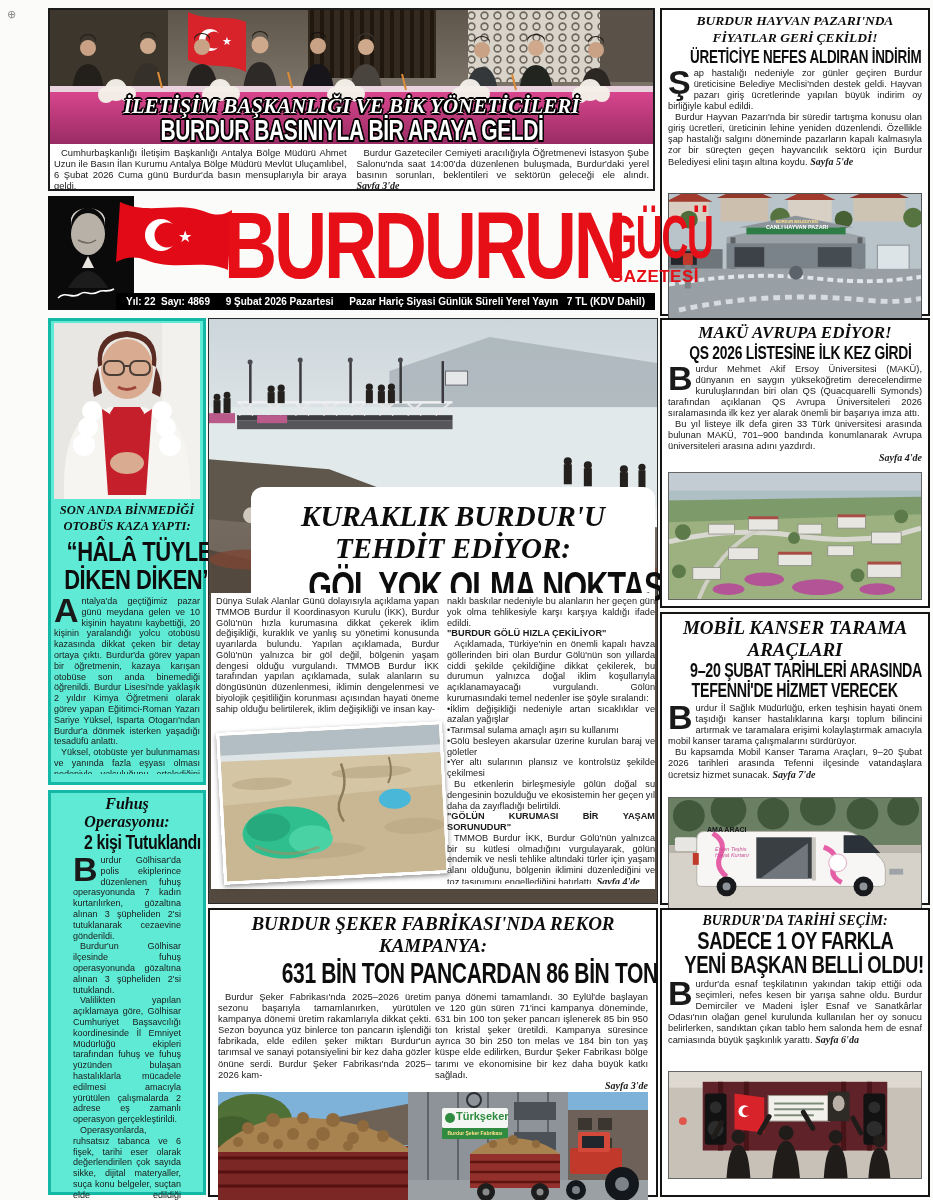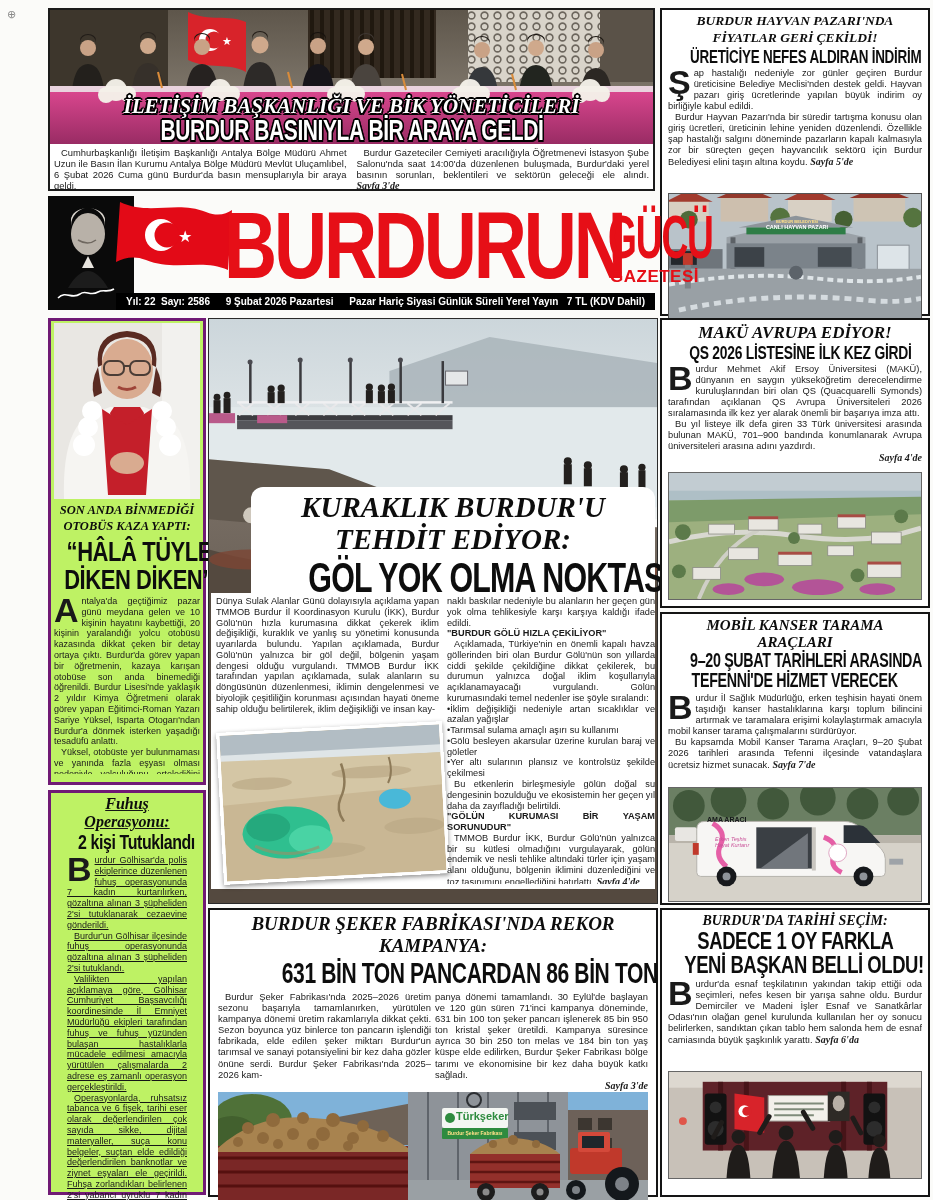--- a/index.html
+++ b/index.html
@@ -1,21 +1,21 @@
 <!DOCTYPE html>
 <html><head>
 <meta charset="utf-8">
 <style>
   * { margin:0; padding:0; box-sizing:border-box; }
   html,body { width:933px; height:1200px; }
   body { background:#fbfbf9; font-family:"Liberation Sans",sans-serif; position:relative; color:#161616; overflow:hidden; }
   .abs { position:absolute; }
   .photo { position:relative; overflow:hidden; }
   .photo svg { position:absolute; inset:0; width:100%; height:100%; }
-  .box { border:3px solid #701a75; background:#bef264; }
+  .box { border:3px solid #14b8a6; background:#5eead4; }
   .thinbox { border:2px solid #141414; background:#fff; }
   .kick { font-family:"Liberation Serif",serif; font-style:italic; font-weight:bold; text-align:center; color:#0d0d0d; }
   .hl { font-weight:bold; text-align:center; color:#0d0d0d; }
   .cond { display:inline-block; transform:scale(0.84,1.15); transform-origin:center; letter-spacing:-0.5px; white-space:nowrap; }
   .body-txt { font-size:9.3px; line-height:1.18; text-align:justify; color:#1a1a1a; }
   .body-txt p { text-indent:7px; }
   .body-txt p.first { text-indent:0; }
   .dropcap { float:left; font-size:34px; line-height:27px; font-weight:bold; padding:1px 3px 0 0; text-indent:0; }
   .pref { font-family:"Liberation Serif",serif; font-style:italic; font-weight:bold; font-size:10px; white-space:nowrap; }
   .outline { color:#fff; text-shadow:-1.5px -1.5px 0 #000,1.5px -1.5px 0 #000,-1.5px 1.5px 0 #000,1.5px 1.5px 0 #000,0 -1.8px 0 #000,0 1.8px 0 #000,-1.8px 0 0 #000,1.8px 0 0 #000; }
@@ -212,21 +212,21 @@
       <path d="M14,4 C44,18 70,2 100,14 C112,19 120,16 126,12 L122,72 C96,60 70,74 40,62 C28,57 18,60 10,64 Z" fill="#e30a17"></path>
       <circle cx="55" cy="37" r="16" fill="#fff"></circle>
         <circle cx="61" cy="37" r="12.5" fill="#e30a17"></circle>
       <text x="72" y="44" font-size="16" fill="#fff">★</text>
     </svg>
   </div>
   <div class="abs mast-title" style="left:176px;top:2px;font-size:92px;transform:scale(0.8,1.02);transform-origin:left top;letter-spacing:-4px;">BURDURUN</div>
   <div class="abs mast-title" style="left:560px;top:10px;font-size:62px;transform:scale(0.6,1);transform-origin:left top;letter-spacing:-2px;">GÜCÜ</div>
   <div class="abs mast-title" style="left:562px;top:72px;font-size:17px;letter-spacing:0.5px;">GAZETESİ</div>
   <div class="mast-bar abs" style="left:68px;top:97px;width:539px;height:17px;">
-    <span><span>Yıl: 22</span>&nbsp;&nbsp;<span>Sayı: 2586</span></span>
+    <span><span>Yıl: 22</span>&nbsp;&nbsp;<span>Sayı: 4869</span></span>
     <span>9 Şubat 2026 Pazartesi</span>
     <span><span>Pazar Hariç Siyasi Günlük Süreli Yerel Yayın</span>&nbsp;&nbsp;&nbsp;<span>7 TL (KDV Dahil)</span></span>
   </div>
 </div>
 
 <div class="abs box" style="left:48px;top:318px;width:158px;height:467px;padding:2px 3px;">
   <div class="photo" style="width:146px;height:176px;">
     <svg viewBox="0 0 146 176" preserveAspectRatio="none">
       <rect width="146" height="176" fill="#e9e7e3"></rect>
       <rect x="108" width="38" height="176" fill="#f2f1ee"></rect>
@@ -256,21 +256,21 @@
   <div class="hl" style="font-size:25px;line-height:1.15;margin:2px 0;">
     <div><span class="cond" style="transform:scale(0.88,1.1);">“HÂLÂ TÜYLERİM</span></div>
     <div><span class="cond" style="transform:scale(0.88,1.1);">DİKEN DİKEN”</span></div>
   </div>
   <div class="body-txt" style="font-size:9px;line-height:1.2;overflow:hidden;height:178px;">
     <p class="first"><span class="dropcap">A</span><span>ntalya'da geçtiğimiz pazar günü meydana gelen ve 10 kişinin hayatını kaybettiği, 20 kişinin yaralandığı yolcu otobüsü kazasında dikkat çeken bir detay ortaya çıktı. Burdur'da görev yapan bir öğretmenin, kazaya karışan otobüse son anda binemediği öğrenildi. Burdur Lisesi'nde yaklaşık 2 yıldır Kimya Öğretmeni olarak görev yapan Eğitimci-Roman Yazarı Sariye Yüksel, Isparta Otogarı'ndan Burdur'a dönmek isterken yaşadığı tesadüfü anlattı.</span></p>
     <p><span>Yüksel, otobüste yer bulunmaması ve yanında fazla eşyası olması nedeniyle yolculuğunu ertelediğini belirtti.</span> </p>
   </div>
 </div>
 
-<div class="abs box" style="left:48px;top:790px;width:158px;height:405px;padding:2px 16px;text-decoration:underline;">
+<div class="abs box" style="left:48px;top:790px;width:158px;height:405px;padding:2px 22px;">
   <div class="kick" style="font-size:16px;">Fuhuş Operasyonu:</div>
   <div class="hl" style="font-size:19px;"><span class="cond" style="transform:scale(0.84,1.1);">2 kişi Tutuklandı</span></div>
   <div class="body-txt" style="font-size:9px;line-height:1.2;margin-top:2px;overflow:hidden;height:348px;">
     <p class="first"><span class="dropcap">B</span><span>urdur Gölhisar'da polis ekiplerince düzenlenen fuhuş operasyonunda 7 kadın kurtarılırken, gözaltına alınan 3 şüpheliden 2'si tutuklanarak cezaevine gönderildi.</span></p>
     <p>Burdur'un Gölhisar ilçesinde fuhuş operasyonunda gözaltına alınan 3 şüpheliden 2'si tutuklandı.</p>
     <p>Valilikten yapılan açıklamaya göre, Gölhisar Cumhuriyet Başsavcılığı koordinesinde İl Emniyet Müdürlüğü ekipleri tarafından fuhuş ve fuhuş yüzünden bulaşan hastalıklarla mücadele edilmesi amacıyla yürütülen çalışmalarda 2 adrese eş zamanlı operasyon gerçekleştirildi.</p>
     <p>Operasyonlarda, ruhsatsız tabanca ve 6 fişek, tarihi eser olarak değerlendirilen çok sayıda sikke, dijital materyaller, suça konu belgeler, suçtan elde edildiği değerlendirilen banknotlar ve ziynet eşyaları ele geçirildi. Fuhşa zorlandıkları belirlenen 2'si yabancı uyruklu 7 kadın koruma altına alındı.</p>
     <p>Operasyonlarda, B.Ö, M.D. ve V.E.E. 'fuhşa teşvik, aracılık veya yer temin etme' suçundan gözaltına alındı.</p>
     <p><span>Emniyetteki işlemlerinin ardından adliyeye sevk edilen zanlılardan B.Ö. ve M.D. çıkarıldığı hakimlikçe tutuklandı.</span> </p>
   </div>
@@ -355,21 +355,21 @@
           <rect x="354" y="145" width="8" height="20"></rect>
         <circle cx="378" cy="146" r="4"></circle>
           <rect x="374" y="149" width="8" height="18"></rect>
         <circle cx="414" cy="150" r="4"></circle>
           <rect x="410" y="153" width="8" height="17"></rect>
         <circle cx="432" cy="148" r="3.6"></circle>
           <rect x="428.5" y="151" width="7" height="18"></rect>
       </g>
     </svg>
   </div>
-  <div class="abs" style="left:42px;top:168px;right:2px;background:#fff;border-radius:12px 12px 0 0;padding:4px 4px 0;text-align:center;">
+  <div class="abs" style="left:42px;top:168px;right:2px;background:#fff;border-radius:12px 12px 0 0;padding:13px 4px 0;text-align:center;">
     <div class="kick" style="font-size:29px;line-height:1.12;">KURAKLIK BURDUR'U TEHDİT EDİYOR:</div>
     <div class="hl" style="font-size:38px;margin-top:1px;"><span class="cond" style="transform:scale(0.8,1.12);letter-spacing:-1px;">GÖL YOK OLMA NOKTASINDA</span></div>
   </div>
   <div class="abs" style="left:2px;top:274px;right:2px;height:296px;background:#fff;padding-left:6px;">
     <div class="body-txt abs" style="left:5px;top:3px;width:223px;height:126px;overflow:hidden;font-size:9.2px;line-height:1.17;">
       <p class="first">Dünya Sulak Alanlar Günü dolayısıyla açıklama yapan TMMOB Burdur İl Koordinasyon Kurulu (İKK), Burdur Gölü'nün hızla kurumasına dikkat çekerek iklim değişikliği, kuraklık ve yanlış su yönetimi konusunda uyarılarda bulundu. Yapılan açıklamada, Burdur Gölü'nün yalnızca bir göl değil, bölgenin yaşam dengesi olduğu vurgulandı. TMMOB Burdur İKK tarafından yapılan açıklamada, sulak alanların su döngüsünün düzenlenmesi, iklimin dengelenmesi ve biyolojik çeşitliliğin korunması açısından hayati öneme sahip olduğu belirtilerek, iklim değişikliği ve insan kay-</p>
     </div>
     <div class="photo abs" style="left:3px;top:134px;width:226px;height:152px;transform:rotate(-3deg);border:3px solid #fff;box-shadow:0 2px 5px rgba(0,0,0,0.45);">
       <svg viewBox="0 0 220 146" preserveAspectRatio="none">
         <rect width="220" height="146" fill="#c9b794"></rect>
@@ -549,21 +549,21 @@
           <circle cx="234" cy="44" r="7"></circle>
           <circle cx="126" cy="66" r="6"></circle>
           <circle cx="190" cy="104" r="7"></circle>
           <circle cx="10" cy="100" r="7"></circle>
         </g>
     </svg>
   </div>
 </div>
 
 <div class="abs thinbox" style="left:660px;top:612px;width:270px;height:293px;border-width:2.5px;padding:3px 6px;">
-  <div class="kick" style="font-size:15px;">MOBİL KANSER TARAMA ARAÇLARI</div>
+  <div class="kick" style="font-size:19px;">MOBİL KANSER TARAMA ARAÇLARI</div>
   <div class="hl" style="font-size:17px;line-height:1.18;">
     <div><span class="cond" style="letter-spacing:-0.4px;">9–20 ŞUBAT TARİHLERİ ARASINDA</span></div>
     <div><span class="cond" style="letter-spacing:-0.4px;">TEFENNİ'DE HİZMET VERECEK</span></div>
   </div>
   <div class="body-txt" style="margin-top:2px;height:94px;overflow:hidden;">
     <p class="first"><span class="dropcap">B</span><span>urdur İl Sağlık Müdürlüğü, erken teşhisin hayati önem taşıdığı kanser hastalıklarına karşı toplum bilincini artırmak ve taramalara erişimi kolaylaştırmak amacıyla mobil kanser tarama çalışmalarını sürdürüyor.</span></p>
     <p><span>Bu kapsamda Mobil Kanser Tarama Araçları, 9–20 Şubat 2026 tarihleri arasında Tefenni ilçesinde vatandaşlara ücretsiz hizmet sunacak.</span> <span class="pref">Sayfa 7'de</span></p>
   </div>
   <div class="photo" style="width:254px;height:115px;border:1px solid #666;">
     <svg viewBox="0 0 254 115" preserveAspectRatio="none">

